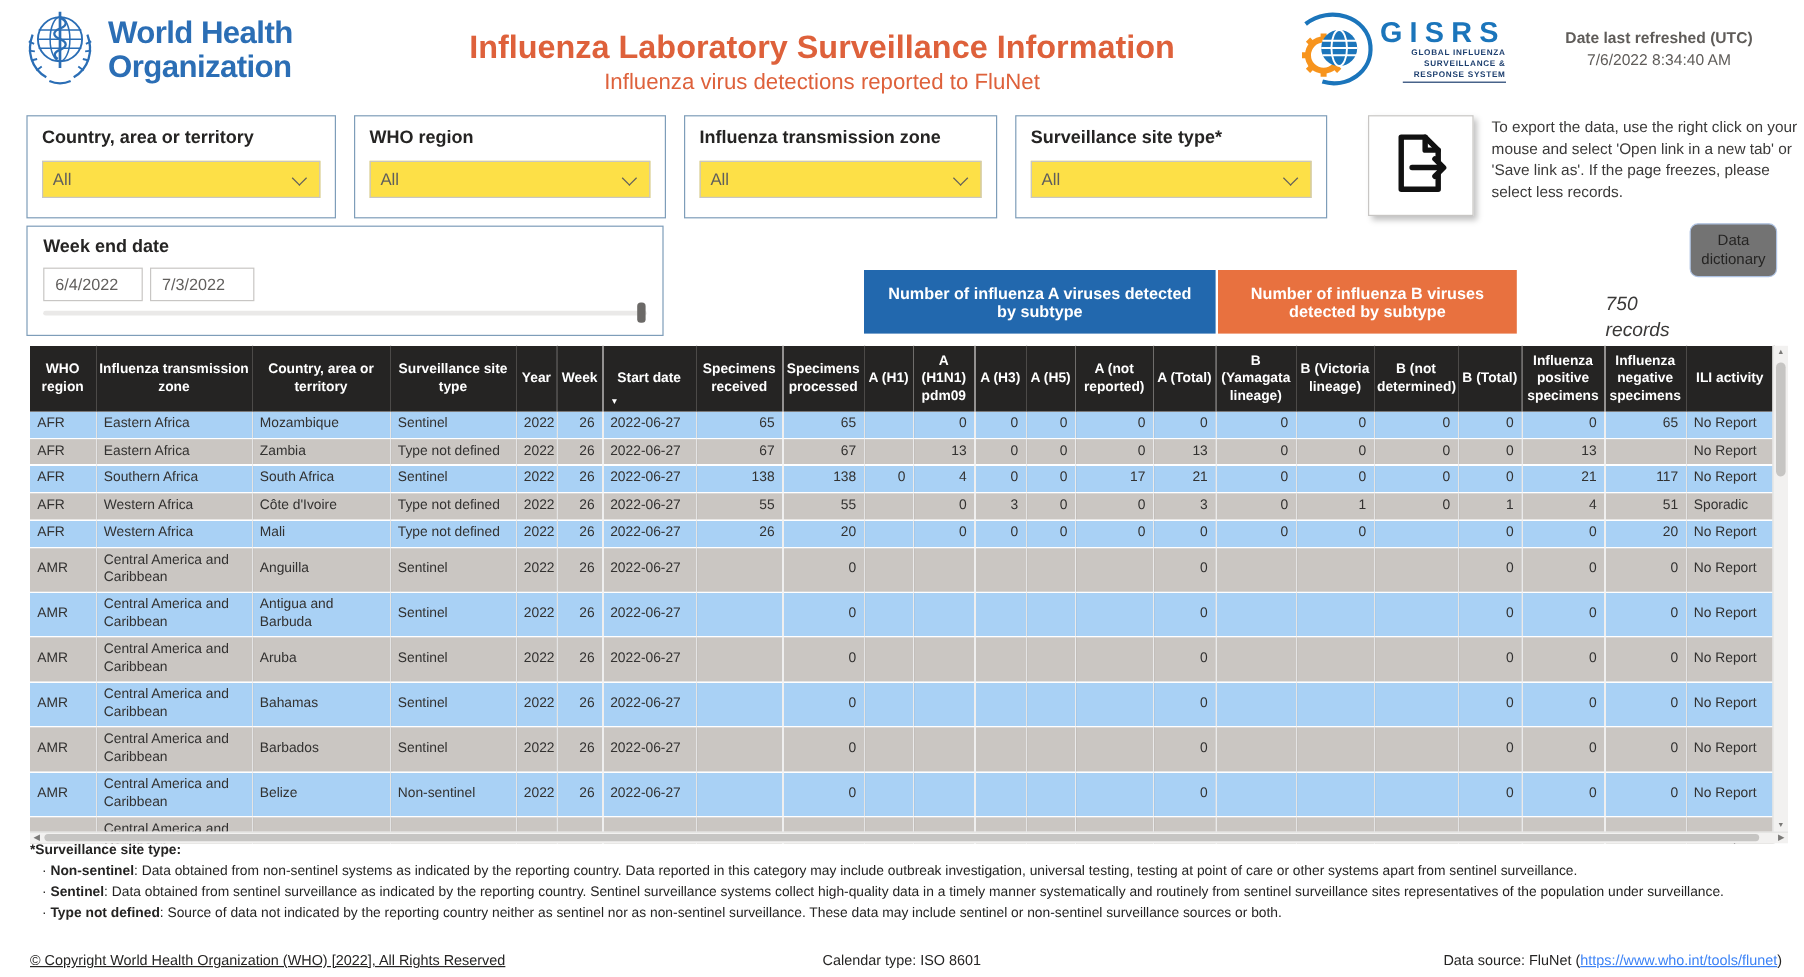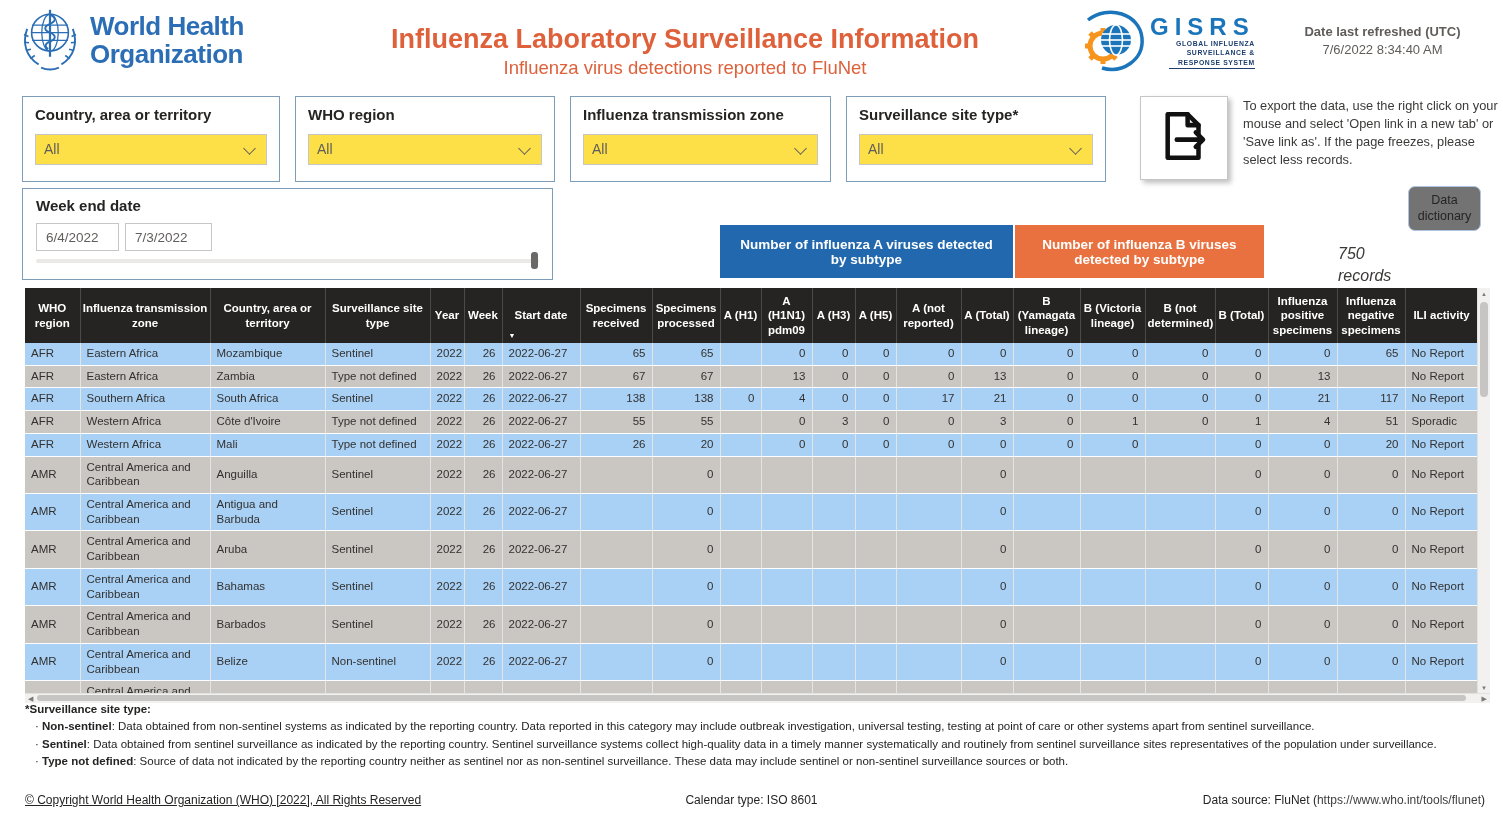--- a/index.html
+++ b/index.html
@@ -79,21 +79,21 @@
 
   
   .footnotes{position:absolute;left:25px;top:685px;width:1460px;font-size:11.5px;color:#252423;line-height:1.33;margin-top:17px;}
   .footnotes .t{font-weight:bold;}
   .footnotes .item{margin-left:10px;margin-top:2px;}
   .footnotes .item b{font-weight:bold;}
   .footer{position:absolute;left:0;top:793px;width:1503px;font-size:12px;color:#252423;}
   .foot-left{position:absolute;left:25px;text-decoration:underline;color:#252423;cursor:pointer;}
   .foot-center{position:absolute;left:0;width:100%;text-align:center;}
   .foot-right{position:absolute;right:18px;}
-  .foot-right a{color:#404040;cursor:pointer;}
+  .foot-right a{color:#3b82f6;text-decoration:underline;cursor:pointer;}
 </style>
 </head>
 <body>
 
 <div class="canvas">
 
   <div class="who-logo">
     <span>
       <svg width="64" height="66" viewBox="0 0 100 104" fill="none" stroke="#2B6EB5">
         <circle cx="50" cy="42" r="29" stroke-width="2.5"></circle>

